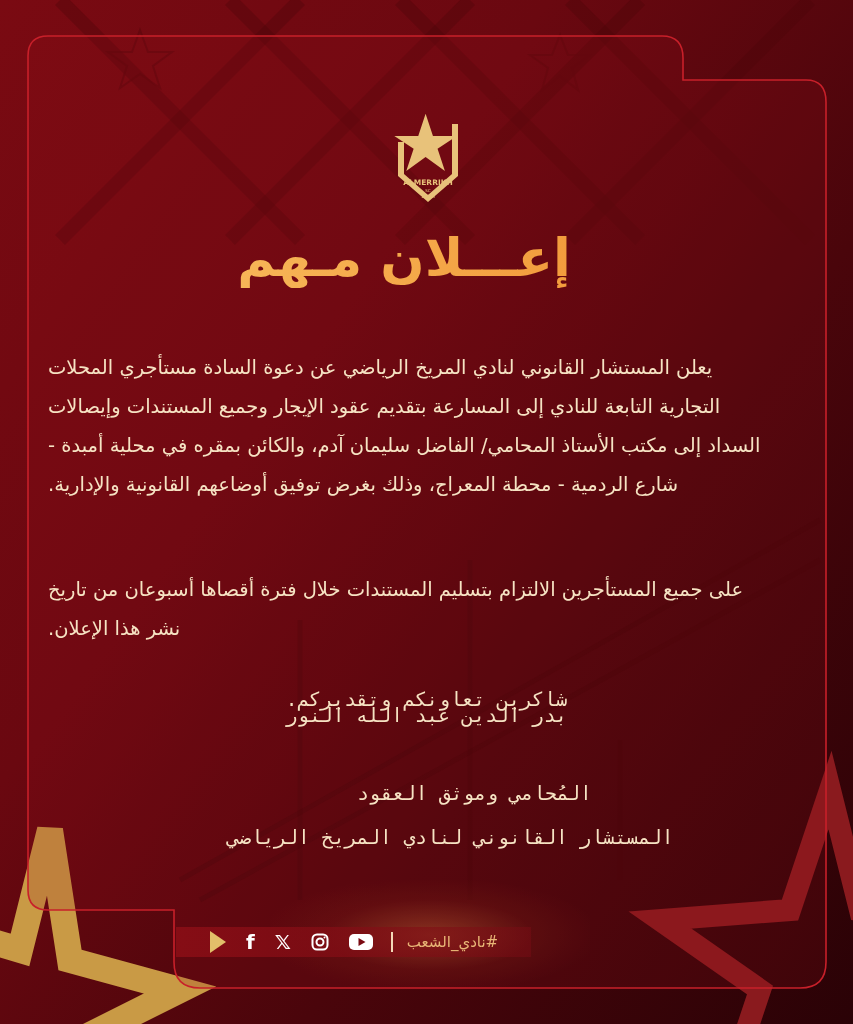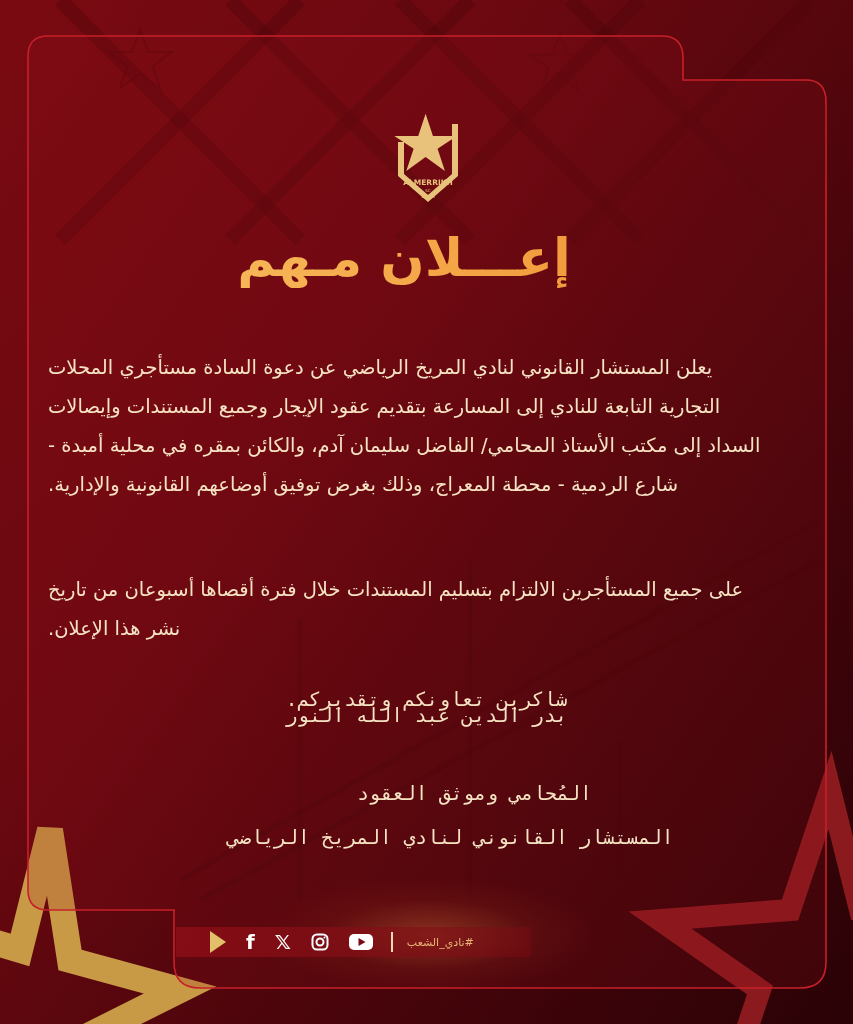--- a/index.html
+++ b/index.html
@@ -30,21 +30,21 @@
     font-family:Liberation Mono, monospace; font-size:19.5px; color:#f6e3c3;
   }
   .social-bar {
     position:absolute; left:176px; top:927px; width:355px; height:30px;
     background: linear-gradient(90deg, rgba(140,14,22,0.85), rgba(120,12,20,0.5));
     display:flex; align-items:center;
   }
   .play-arrow { width:0; height:0; border-top:11px solid transparent; border-bottom:11px solid transparent; border-left:16px solid #e2bf6a; margin-left:34px; }
   .soc { color:#fff; font-weight:bold; font-size:20px; margin-left:20px; display:flex; align-items:center; }
   .divider-bar { width:2px; height:20px; background:#f3d9b8; margin-left:18px; }
-  .hashtag { color:#e8b676; font-size:11px; margin-left:14px; direction:rtl; font-family:"DejaVu Sans", sans-serif; }
+  .hashtag { color:#e8b676; font-size:15px; margin-left:14px; direction:rtl; font-family:"DejaVu Sans", sans-serif; }
   .glow { position:absolute; left:270px; top:880px; width:320px; height:110px;
     background: radial-gradient(ellipse at center, rgba(210,120,60,0.45) 0%, rgba(160,60,30,0.15) 45%, rgba(0,0,0,0) 75%); }
 </style>
 </head>
 <body>
 
 <svg class="bg-pattern" width="853" height="1024" viewBox="0 0 853 1024">
   <g stroke="#4a0509" stroke-opacity="0.35" stroke-width="14" fill="none">
     <line x1="60" y1="0" x2="300" y2="240"></line>
     <line x1="300" y1="0" x2="60" y2="240"></line>

